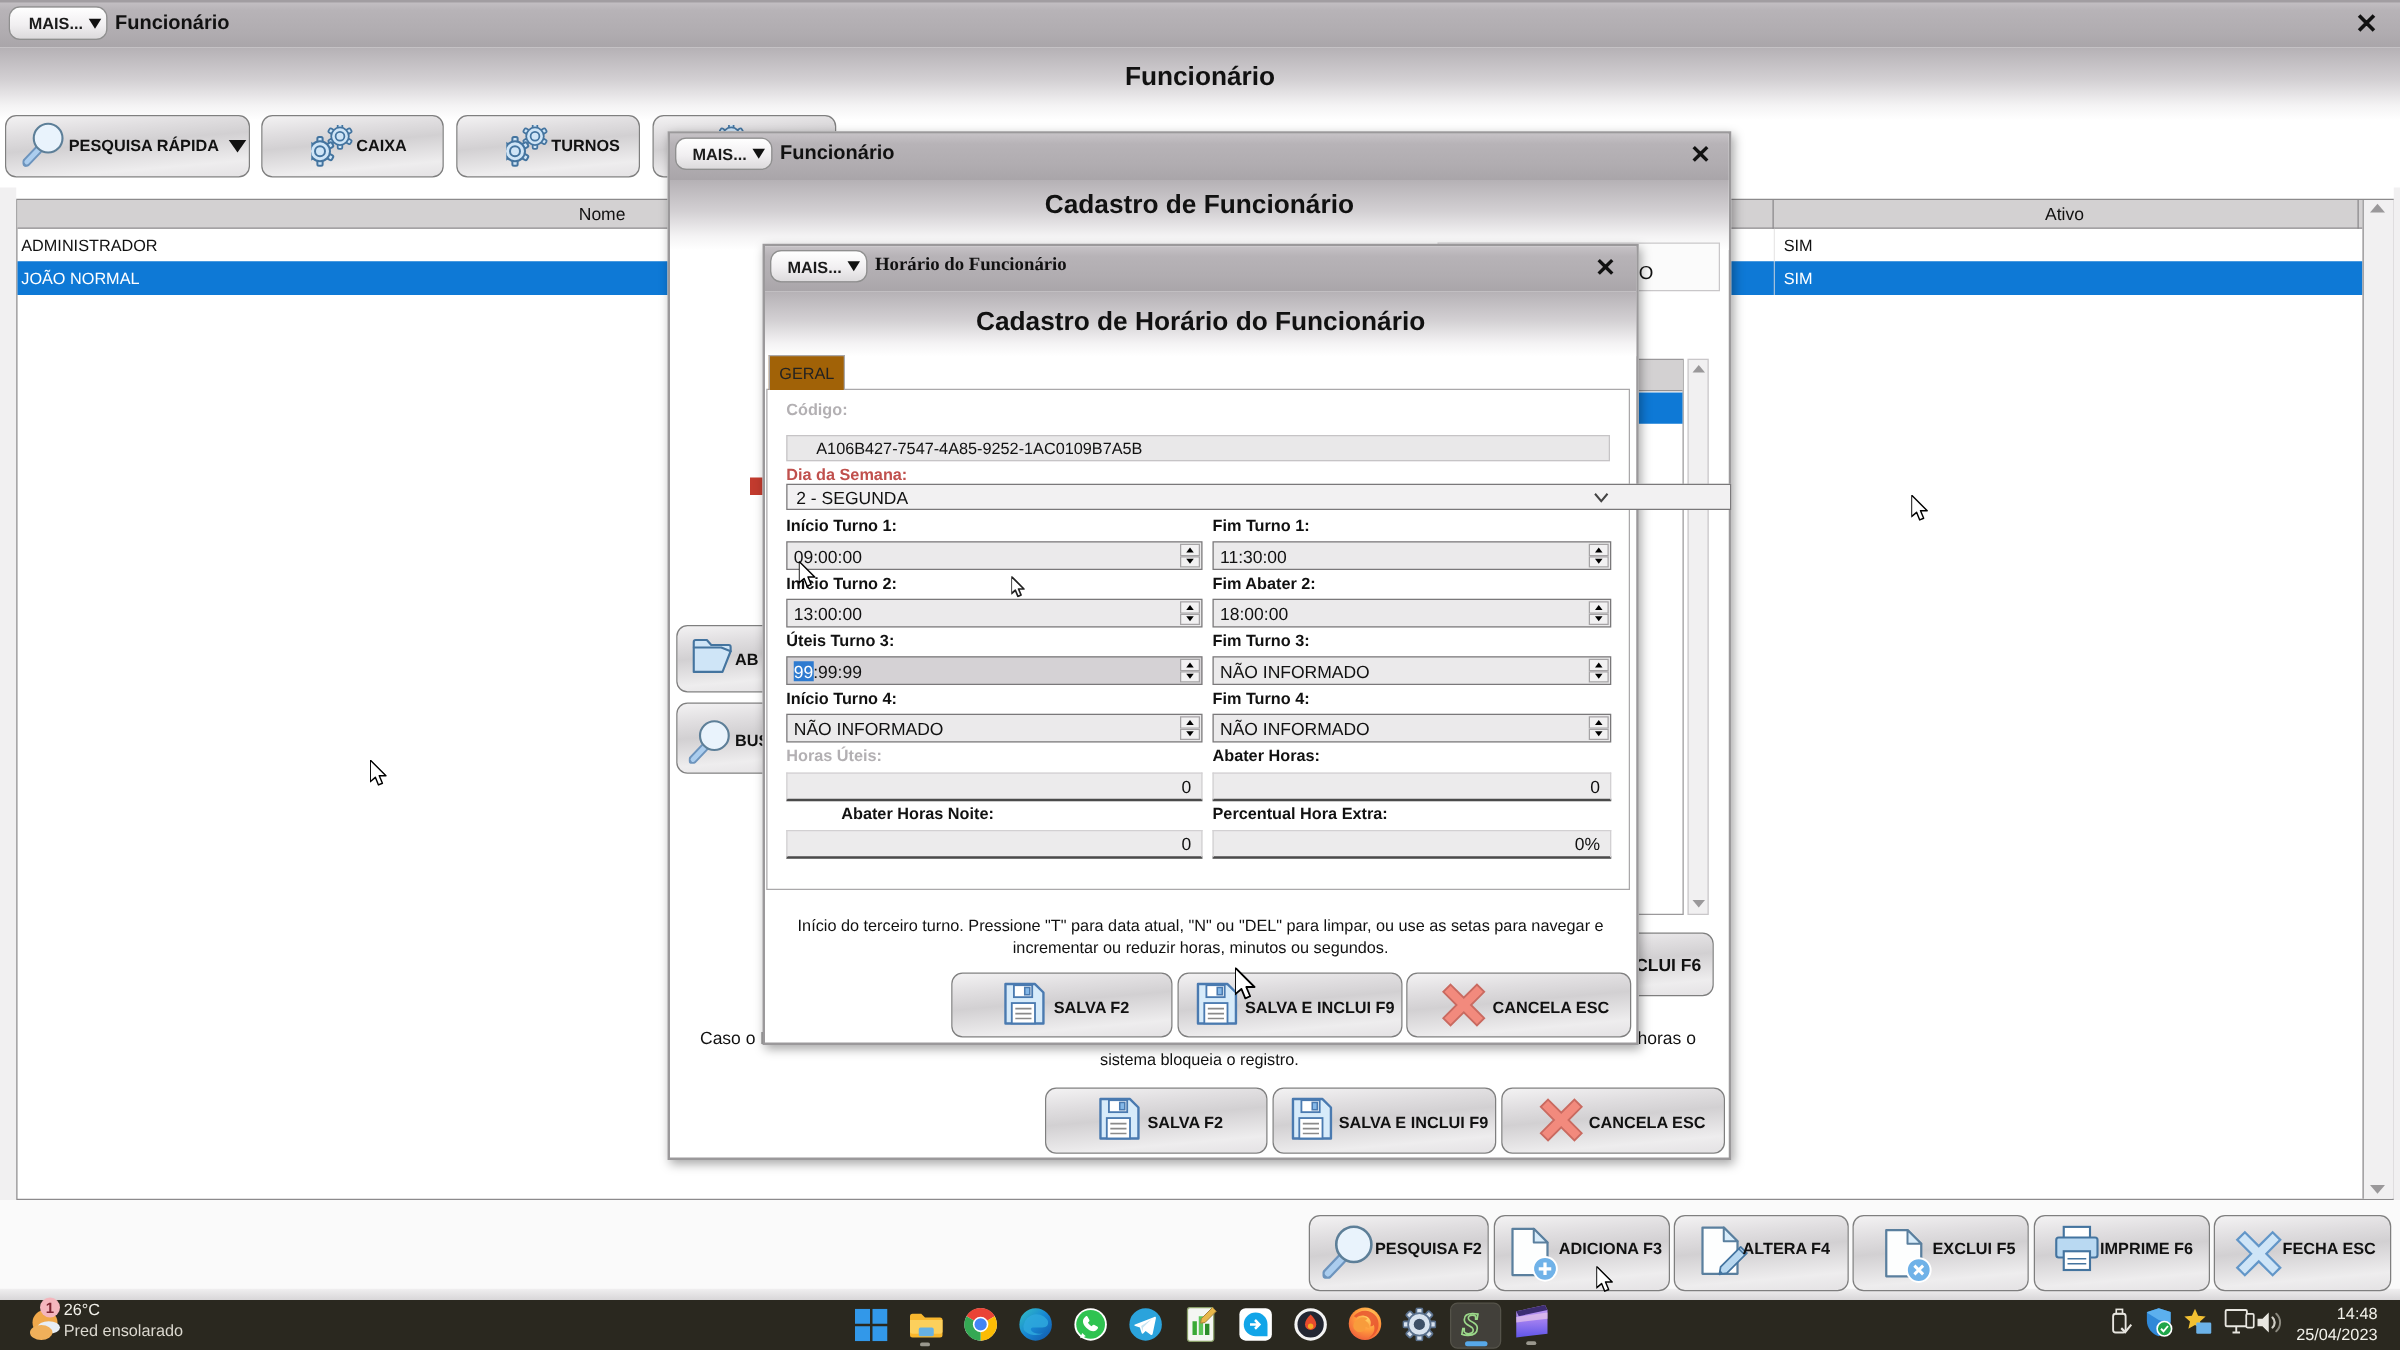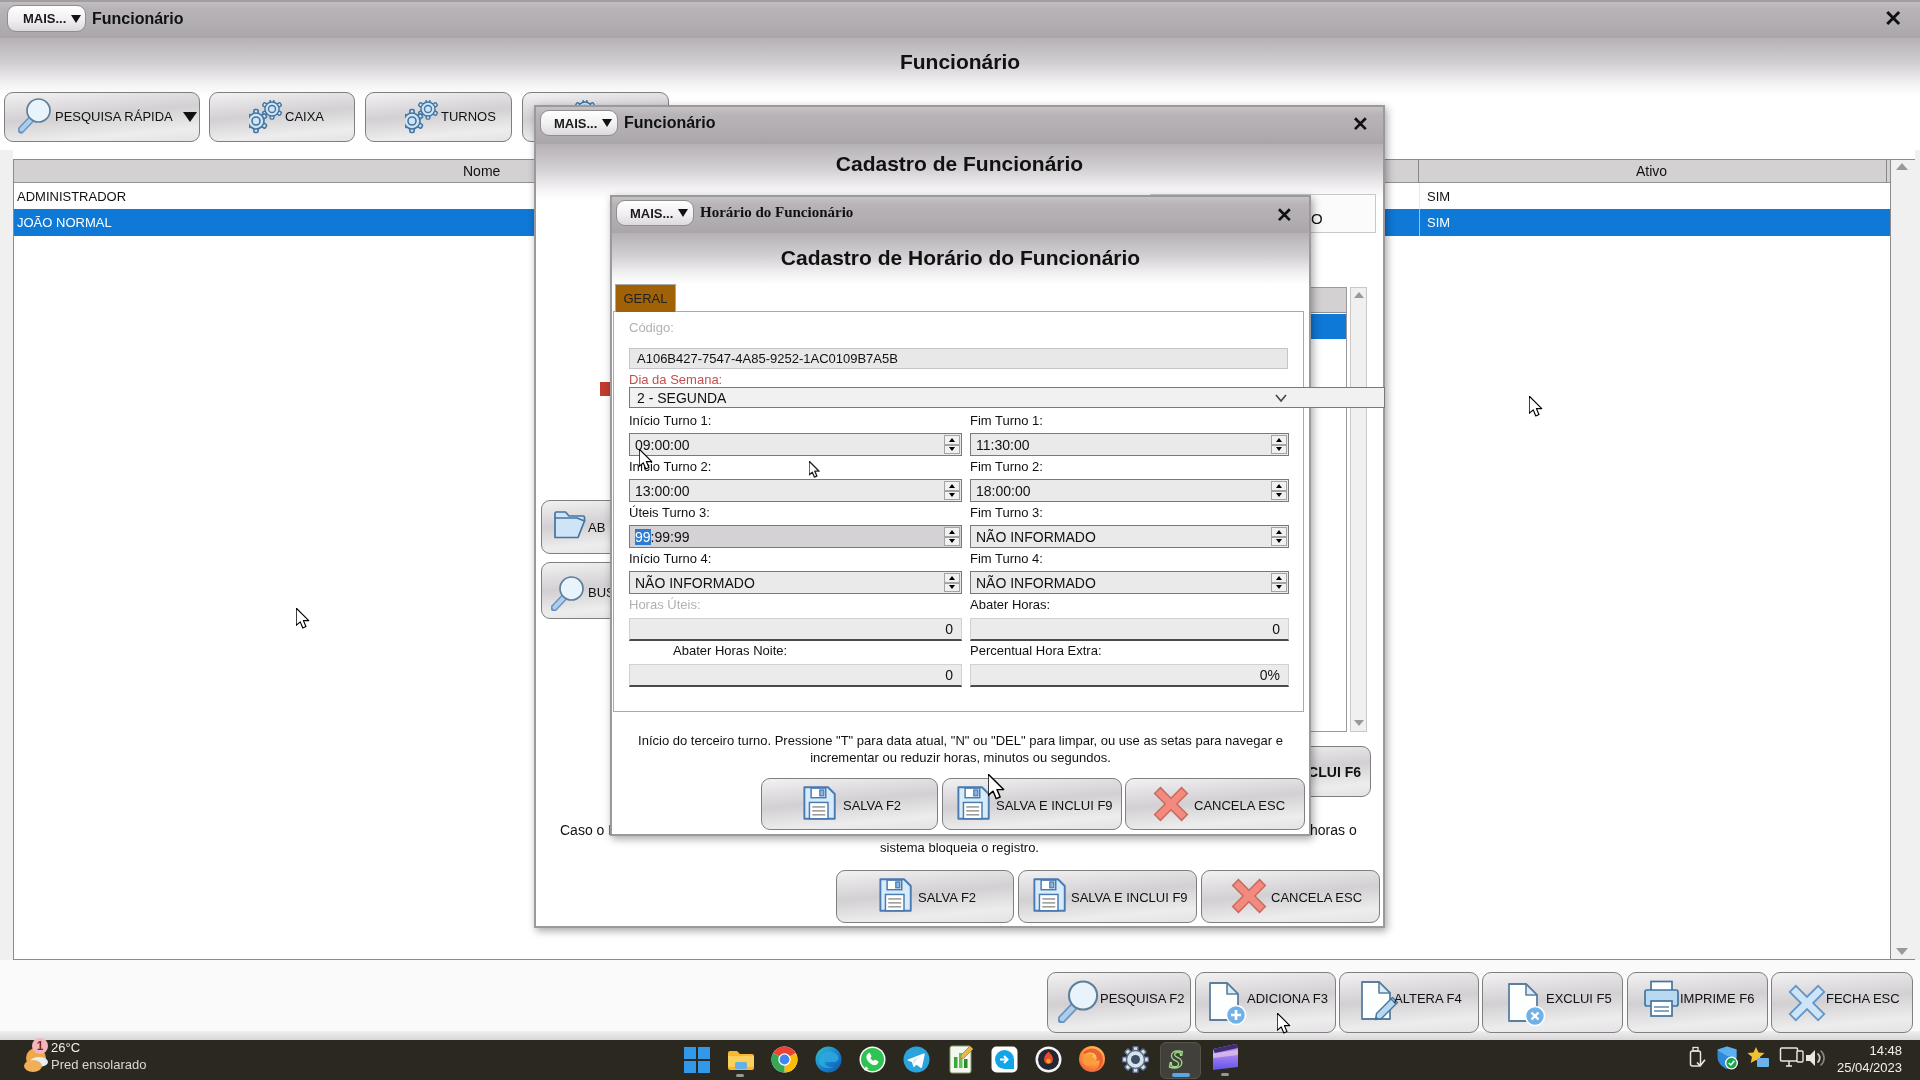--- a/index.html
+++ b/index.html
@@ -12,21 +12,21 @@
   border:1px solid #8f8f8f; border-radius:9px; font-weight:bold; font-size:13px;
   color:#1a1a1a; display:flex; align-items:center; }
 .mais .tri { width:0; height:0; border-left:5.5px solid transparent; border-right:5.5px solid transparent;
   border-top:8px solid #111; margin-left:5px; }
 .wtitle { font-weight:bold; font-size:16px; color:#111; white-space:nowrap; }
 .xbtn { font-weight:bold; font-size:19px; color:#111; line-height:1; }
 .btn { background:linear-gradient(175deg,#f3f2f3 0%,#e0dee0 25%,#d2d0d2 45%,#eeedee 80%,#e4e2e4 100%);
   border:1px solid #7f7f7f; border-radius:9px; display:flex; align-items:center; justify-content:center;
   font-weight:bold; font-size:14px; color:#111; white-space:nowrap; }
 .hdg { font-weight:bold; font-size:21px; color:#111; text-align:center; white-space:nowrap; }
-.lbl { font-weight:normal; font-size:13px; color:#111; white-space:nowrap; }
+.lbl { font-weight:bold; font-size:13px; color:#111; white-space:nowrap; }
 .inp { background:#ebeaeb; border:1px solid #7a787a; font-size:14px; color:#111;
   display:flex; align-items:center; padding-left:5px; }
 .disp { background:#ecebec; border:1px solid #d2d0d2; border-bottom:2px solid #4a4a4a;
   font-size:14px; color:#111; display:flex; align-items:center; justify-content:flex-end; padding-right:8px; }
 .spin { position:absolute; right:1px; top:1px; bottom:1px; width:16px; }
 .spin div { position:absolute; left:0; right:0; height:50%; background:#f2f1f2; border:1px solid #a5a3a5;
   display:flex; align-items:center; justify-content:center; }
 .spin div.dn { top:50%; }
 .spin .t { width:0; height:0; border-left:3.5px solid transparent; border-right:3.5px solid transparent; }
 .up .t { border-bottom:4.5px solid #000; }
@@ -204,21 +204,21 @@
 <div class="abs fade" style="left:612px;top:233px;width:697px;height:52px;"></div>
 <div class="abs mais" style="left:616px;top:200px;width:78px;height:26px;padding-left:13px;">MAIS...<span class="tri"></span></div>
 <div class="abs wtitle" style="left:700px;top:204px;font-size:15px;font-family:Liberation Serif, serif;">Horário do Funcionário</div>
 <div class="abs xbtn" style="left:1276px;top:205px;font-size:20px;">✕</div>
 <div class="abs hdg" style="left:612px;top:246px;width:697px;">Cadastro de Horário do Funcionário</div>
 
 <div class="abs" style="left:613px;top:311px;width:691px;height:401px;background:#fff;border:1px solid #aaa8aa;"></div>
 <div class="abs" style="left:615px;top:284px;width:61px;height:28px;background:#a16207;border:1px solid #aaa8aa;border-bottom:none;font-size:13px;color:#222;display:flex;align-items:center;justify-content:center;">GERAL</div>
 
 <div class="abs lbl" style="left:629px;top:320px;color:#b3b0b3;">Código:</div>
-<div class="abs" style="left:629px;top:348px;width:659px;height:21px;background:#e9e8e9;border:1px solid #c6c4c6;font-size:13px;color:#111;display:flex;align-items:center;padding-left:7px;">A106B427-7547-4A85-9252-1AC0109B7A5B</div>
+<div class="abs" style="left:629px;top:348px;width:659px;height:21px;background:#e9e8e9;border:1px solid #c6c4c6;font-size:13px;color:#111;display:flex;align-items:center;padding-left:23px;">A106B427-7547-4A85-9252-1AC0109B7A5B</div>
 <div class="abs lbl" style="left:629px;top:372px;color:#c0504d;">Dia da Semana:</div>
 <div class="abs" style="left:629px;top:387px;width:756px;height:21px;background:#f2f1f2;border:1px solid #7a787a;font-size:14px;color:#111;display:flex;align-items:center;padding-left:7px;">2 - SEGUNDA</div>
 <svg class="abs" style="left:1274px;top:392px;" width="14" height="12" viewBox="0 0 14 12">
     <path d="M2 3 L7 9 L12 3" fill="none" stroke="#444" stroke-width="1.6"></path>
   </svg>
 
 <div class="abs lbl" style="left:629px;top:413px;">Início Turno 1:</div>
 <div class="abs lbl" style="left:970px;top:413px;">Fim Turno 1:</div>
 <div class="abs inp" style="left:629px;top:433px;width:333px;height:23px;">09:00:00<span class="spin">
       <div class="up">
@@ -230,21 +230,21 @@
     </span></div>
 <div class="abs inp" style="left:970px;top:433px;width:319px;height:23px;">11:30:00<span class="spin">
       <div class="up">
         <span class="t"></span>
       </div>
       <div class="dn">
         <span class="t"></span>
       </div>
     </span></div>
 <div class="abs lbl" style="left:629px;top:459px;">Início Turno 2:</div>
-<div class="abs lbl" style="left:970px;top:459px;">Fim Turno 2:</div>
+<div class="abs lbl" style="left:970px;top:459px;">Fim Abater 2:</div>
 <div class="abs inp" style="left:629px;top:479px;width:333px;height:23px;">13:00:00<span class="spin">
       <div class="up">
         <span class="t"></span>
       </div>
       <div class="dn">
         <span class="t"></span>
       </div>
     </span></div>
 <div class="abs inp" style="left:970px;top:479px;width:319px;height:23px;">18:00:00<span class="spin">
       <div class="up">

